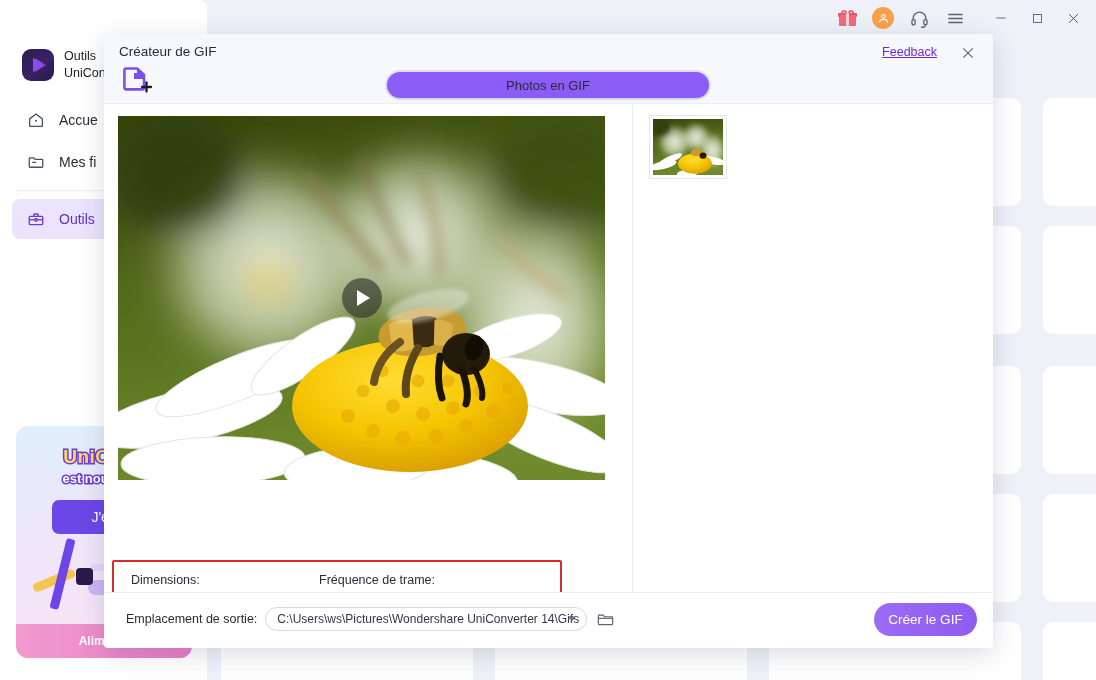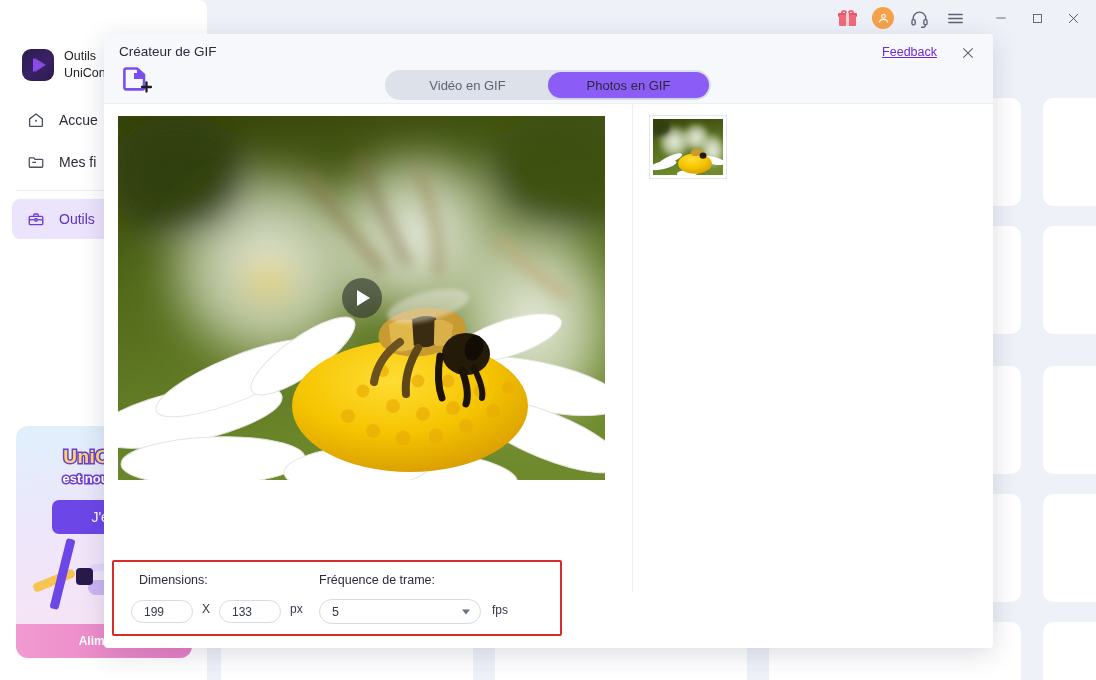--- a/index.html
+++ b/index.html
@@ -428,21 +428,20 @@
         <path d="M15 2.5v6.2h7z" fill="#7b4ef0"></path>
         <rect x="12" y="7" width="9" height="6" fill="#7b4ef0"></rect>
         <g stroke="#1c1c22" stroke-width="2.3" stroke-linecap="round">
           <line x1="20" y1="21" x2="29" y2="21"></line>
             <line x1="24.5" y1="16.5" x2="24.5" y2="25.5"></line>
         </g>
       </svg>
     </div>
 
     <div id="seg-toggle">
-      <div class="seg">Vidéo en GIF</div>
       <div class="seg active">Photos en GIF</div>
     </div>
   </div>
 
   <div id="modal-body">
     <div id="v-divider"></div>
 
     <div id="preview">
       <svg id="preview-img" viewBox="0 0 487 364" preserveAspectRatio="none">
         <defs>
@@ -543,21 +542,21 @@
             </g>
           </g>
         </g>
       </svg>
       <div id="play-btn">
           <div class="tri"></div>
         </div>
     </div>
 
     <div id="settings-box">
-      <div style="position:absolute; left:25px; top:11px;" class="lbl">Dimensions:</div>
+      <div style="position:absolute; left:17px; top:11px;" class="lbl">Dimensions:</div>
       <div style="position:absolute; left:205px; top:11px;" class="lbl">Fréquence de trame:</div>
 
       <input class="num-input" style="position: absolute; left: 17px; top: 38px;" value="199">
       <div style="position:absolute; left:88px; top:40px; font-size:12px; color:#33384a;">X</div>
       <input class="num-input" style="position: absolute; left: 105px; top: 38px;" value="133">
       <div style="position:absolute; left:176px; top:40px; font-size:12px; color:#33384a;">px</div>
 
       <div class="sel-wrap" style="position:absolute; left:205px; top:37px;">
         <select class="sel" id="fps-select"><option value="5">5</option><option value="10">10</option><option value="15">15</option><option value="20">20</option><option value="25">25</option><option value="30">30</option></select>
         <span class="caret"></span>
@@ -584,13 +583,29 @@
           <ellipse cx="292" cy="290" rx="118" ry="66" fill="url(#discGrad)"></ellipse>
           <g transform="translate(252,196)">
             <ellipse cx="52" cy="20" rx="44" ry="24" fill="#c79a32" transform="rotate(-8 52 20)"></ellipse>
             <ellipse cx="96" cy="42" rx="24" ry="21" fill="#241a08"></ellipse>
           </g>
         </svg>
       </div>
     </div>
   </div>
 
+  <div id="modal-footer">
+    <div id="out-row">
+      <span class="lbl">Emplacement de sortie:</span>
+      <div class="sel-wrap">
+        <div id="out-path">C:\Users\ws\Pictures\Wondershare UniConverter 14\Gifs</div>
+        <span class="caret"></span>
+      </div>
+      <div id="folder-btn">
+        <svg viewBox="0 0 24 24" width="19" height="19" fill="none" stroke="#5d6275" stroke-width="1.5">
+          <path d="M3 7.5a1 1 0 0 1 1-1h5l1.6 2H20a1 1 0 0 1 1 1v8a1 1 0 0 1-1 1H4a1 1 0 0 1-1-1z"></path>
+          <path d="M3 10.5h18"></path>
+        </svg>
+      </div>
+    </div>
+    <button id="create-btn">Créer le GIF</button>
+  </div>
 </div>
 
 </body></html>

